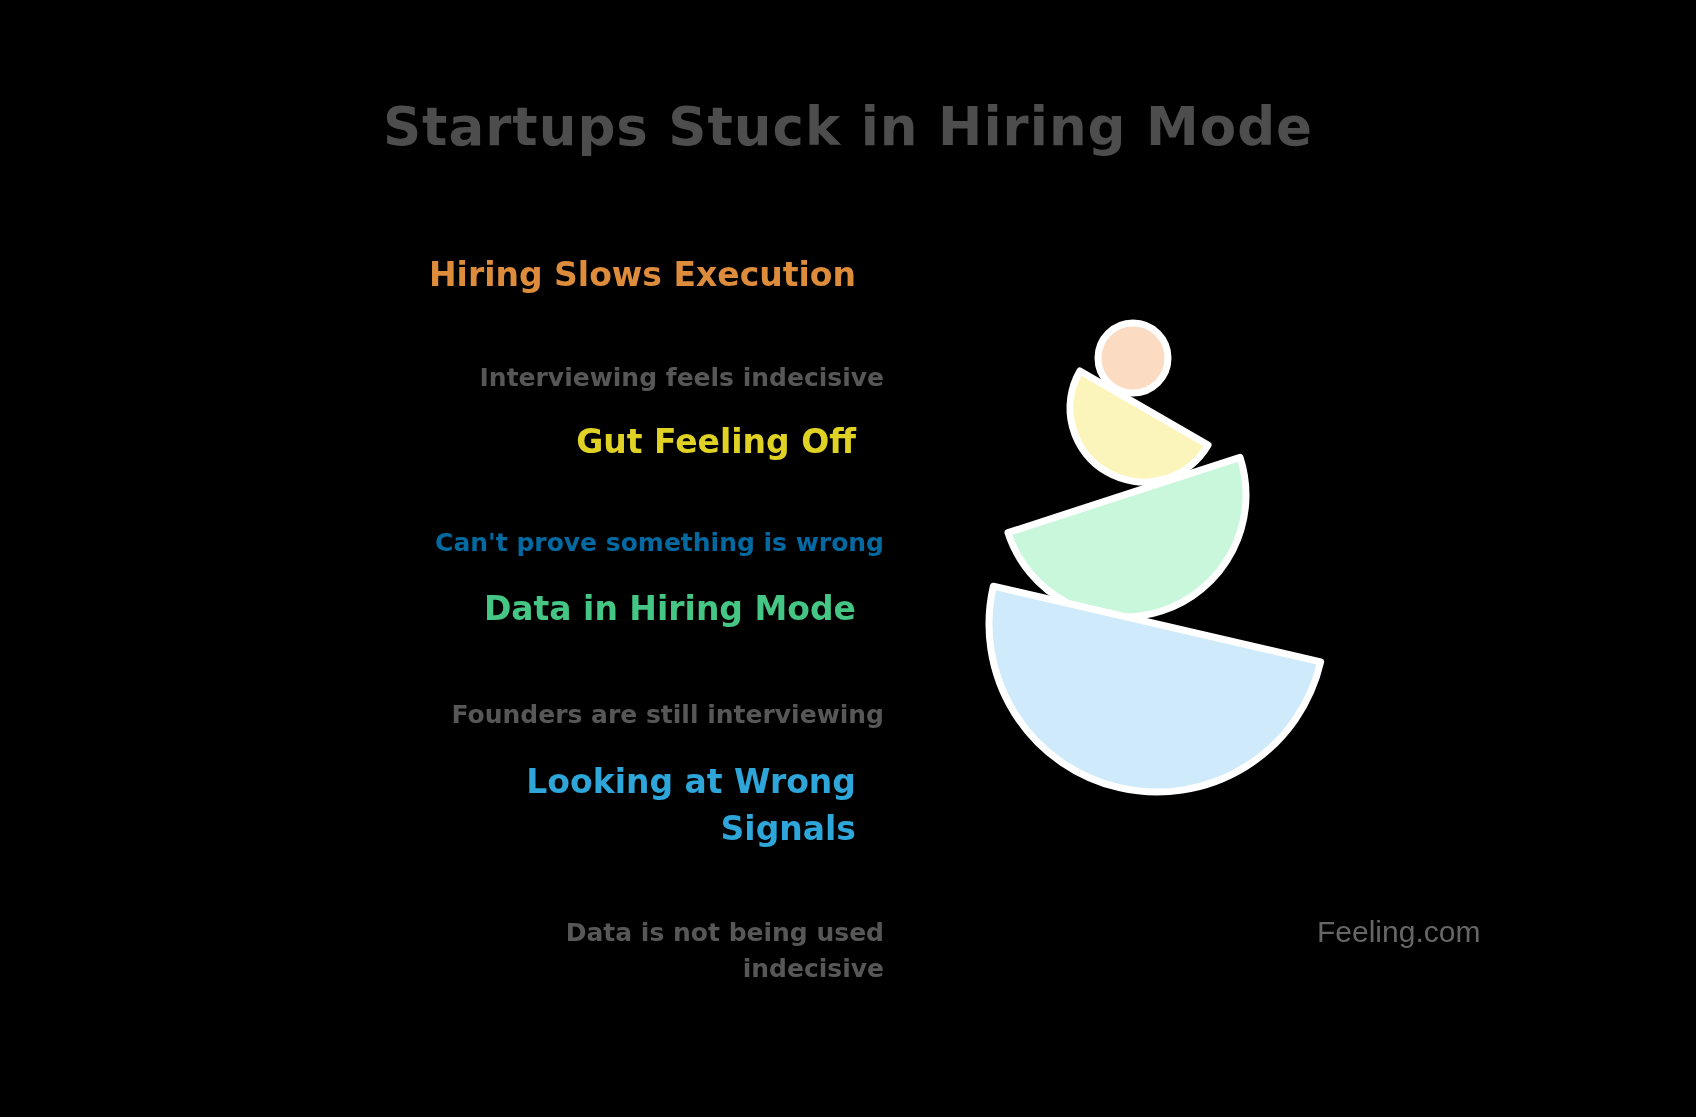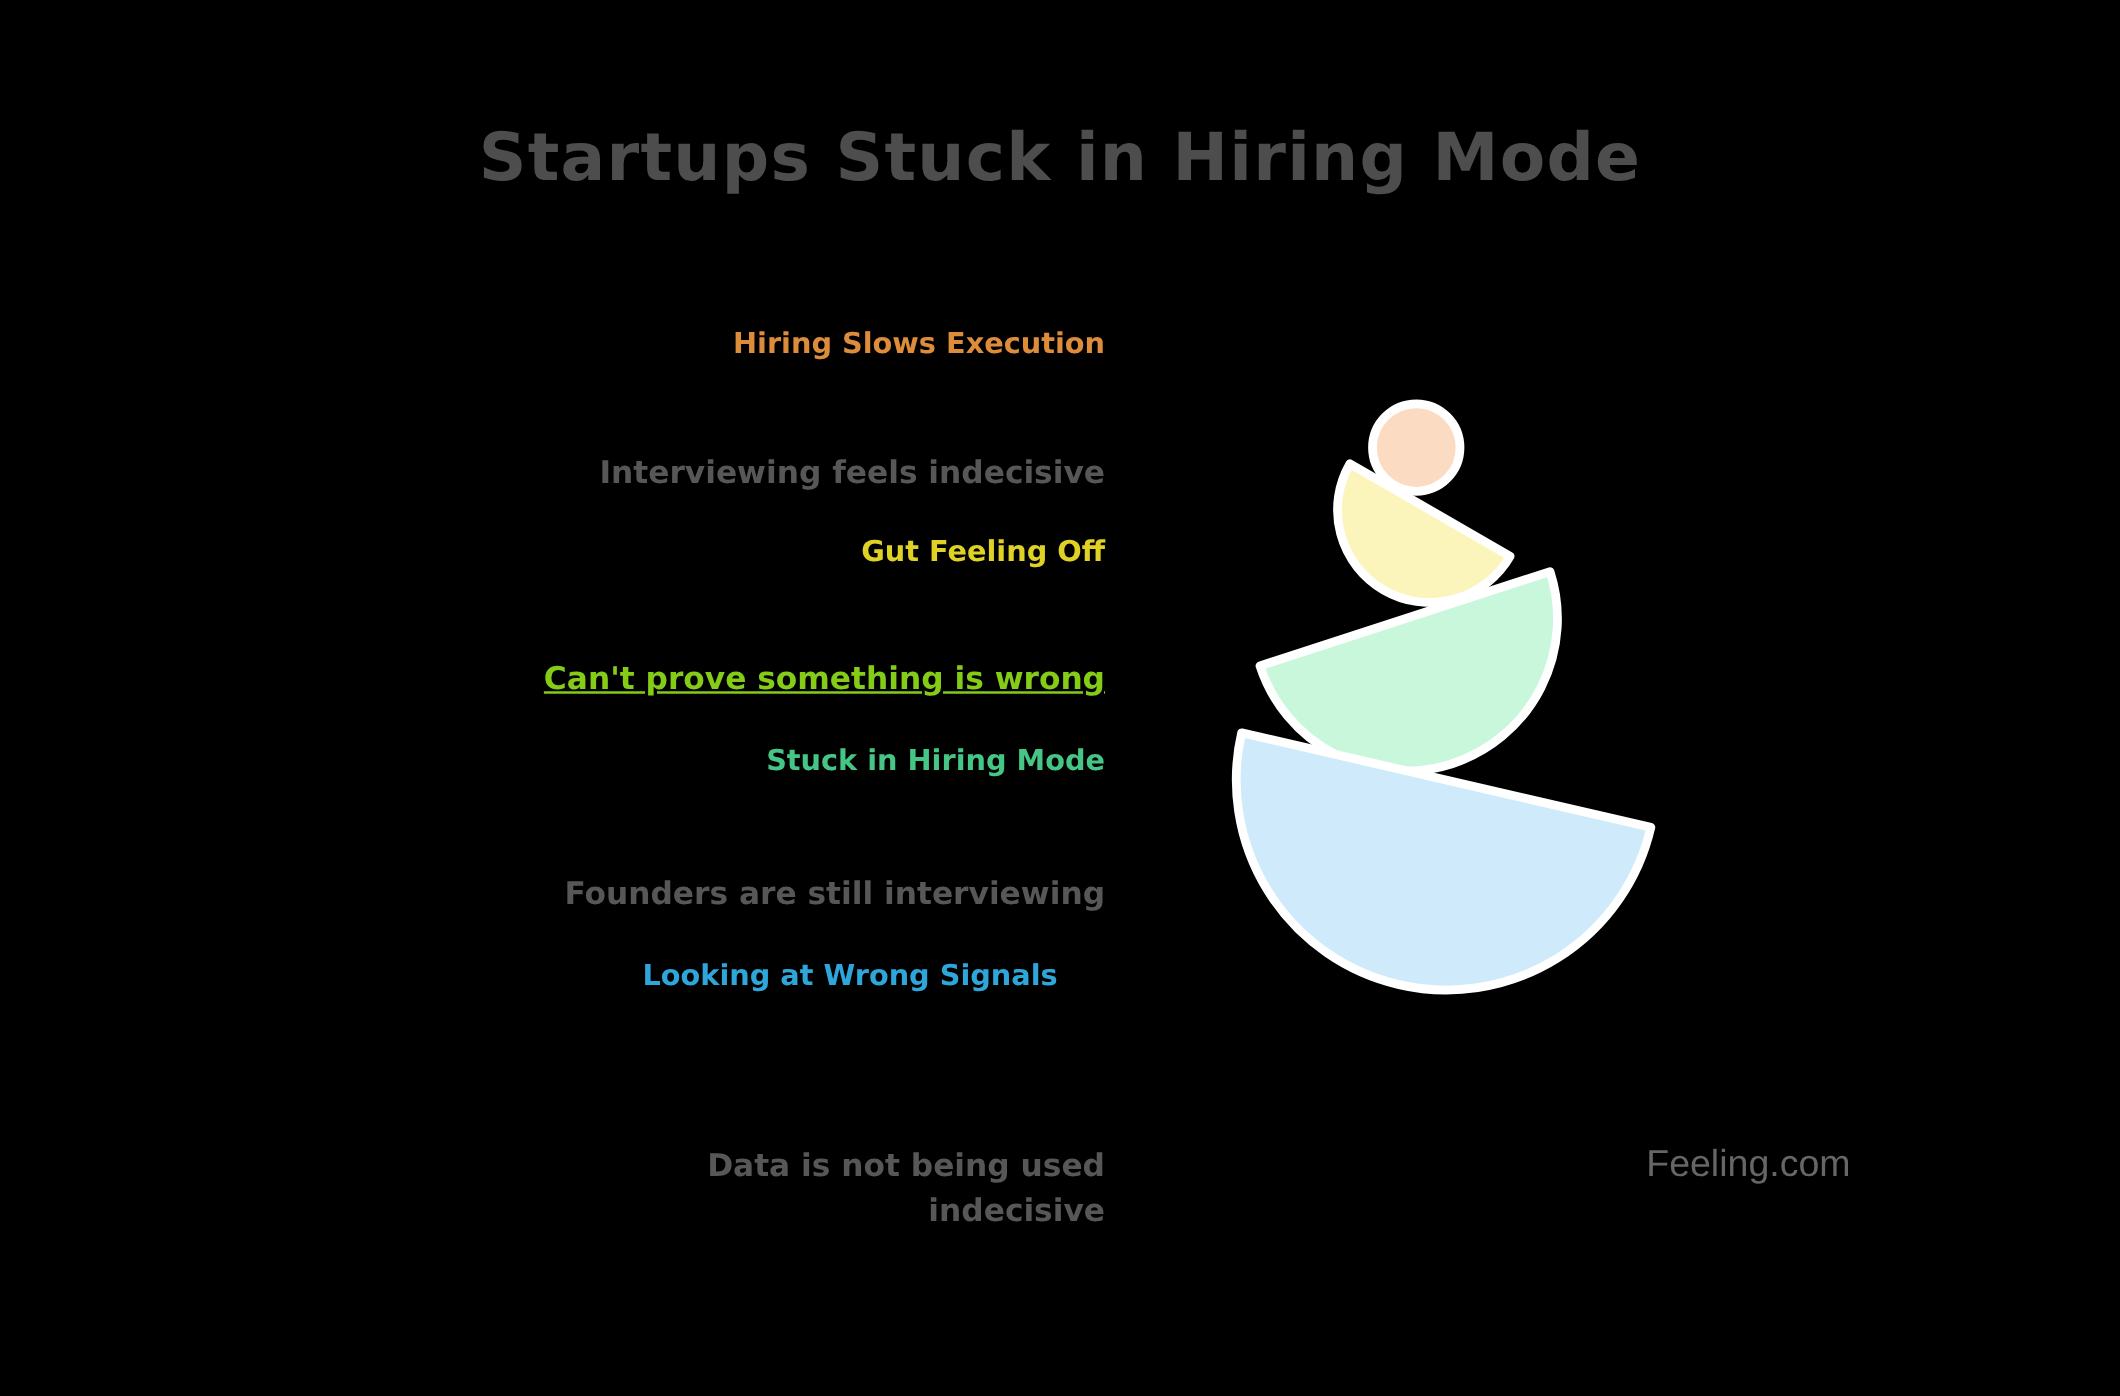--- a/index.html
+++ b/index.html
@@ -22,25 +22,25 @@
     width: 1696px;
     text-align: center;
     font-size: 53px;
     font-weight: bold;
     letter-spacing: 1px;
     line-height: 64px;
     white-space: nowrap;
   }
   .heading {
     position: absolute;
-    right: 812px;
-    font-size: 23px;
+    right: 840px;
+    font-size: 33px;
     font-weight: bold;
     line-height: 44px;
-    text-align: left;
+    text-align: right;
     white-space: nowrap;
   }
   .subtitle {
     position: absolute;
     right: 812px;
     font-size: 25px;
     font-weight: bold;
     line-height: 34px;
     text-align: right;
     white-space: nowrap;
@@ -75,23 +75,23 @@
 <body style="background: rgb(0, 0, 0);">
 
 <div class="canvas">
 
   <div class="title" style="color: rgb(77, 77, 77);">Startups Stuck in Hiring Mode</div>
 
   <div class="heading h-1" style="color: rgb(221, 140, 59);">Hiring Slows Execution</div>
   <div class="subtitle s-1" style="color: rgb(87, 87, 87);">Interviewing feels indecisive</div>
 
   <div class="heading h-2" style="color: rgb(223, 210, 36);">Gut Feeling Off</div>
-  <div class="subtitle s-2" style="color: #84cc16; text-decoration: underline;">Can't prove something is wrong</div>
+  <div class="subtitle s-2" style="color: #0369a1;">Can't prove something is wrong</div>
 
-  <div class="heading h-3" style="color: rgb(69, 198, 132);">Stuck in Hiring Mode</div>
+  <div class="heading h-3" style="color: rgb(69, 198, 132);">Data in Hiring Mode</div>
   <div class="subtitle s-3" style="color: rgb(87, 87, 87);">Founders are still interviewing</div>
 
   <div class="heading h-4" style="color: rgb(46, 166, 218);">Looking at Wrong Signals</div>
   <div class="subtitle s-4" style="color: rgb(87, 87, 87);">Data is not being used indecisive</div>
 
   <svg class="illustration" width="1696" height="1117" viewBox="0 0 1696 1117">
     <circle cx="1133" cy="358" r="35" stroke-width="7" fill="#FBDCC2" stroke="#FFFFFF"></circle>
     <path d="M -74,0 A 74,74 0 0,0 74,0 Z" transform="translate(1144,408) rotate(30)" stroke-width="7" stroke-linejoin="round" fill="#FCF5BB" stroke="#FFFFFF"></path>
     <path d="M -122,0 A 122,122 0 0,0 122,0 Z" transform="translate(1124,495) rotate(-18)" stroke-width="7" stroke-linejoin="round" fill="#C9F7DC" stroke="#FFFFFF"></path>
     <path d="M -168,0 A 168,168 0 0,0 168,0 Z" transform="translate(1157,624) rotate(13)" stroke-width="7" stroke-linejoin="round" fill="#CFEBFB" stroke="#FFFFFF"></path>

